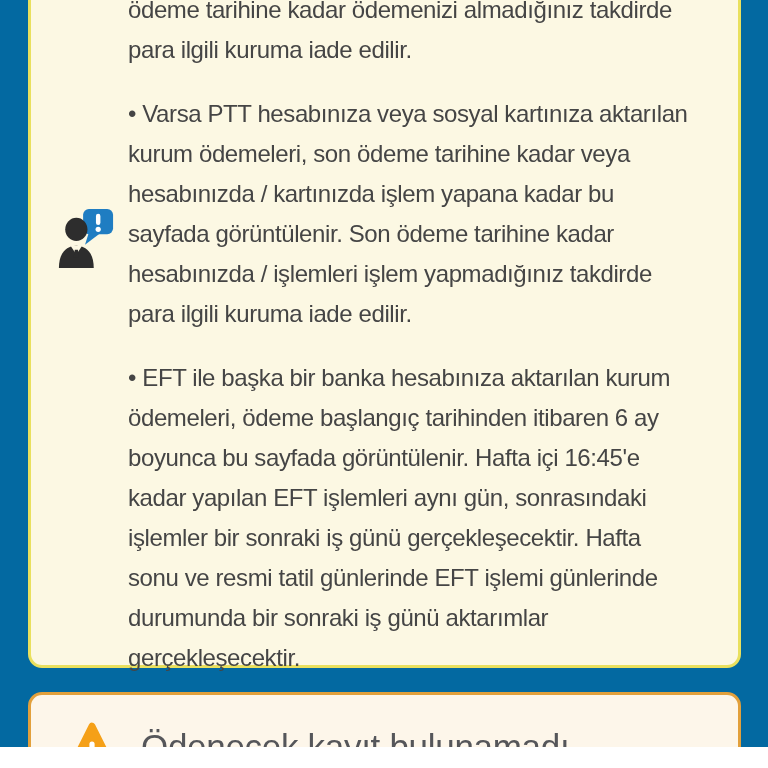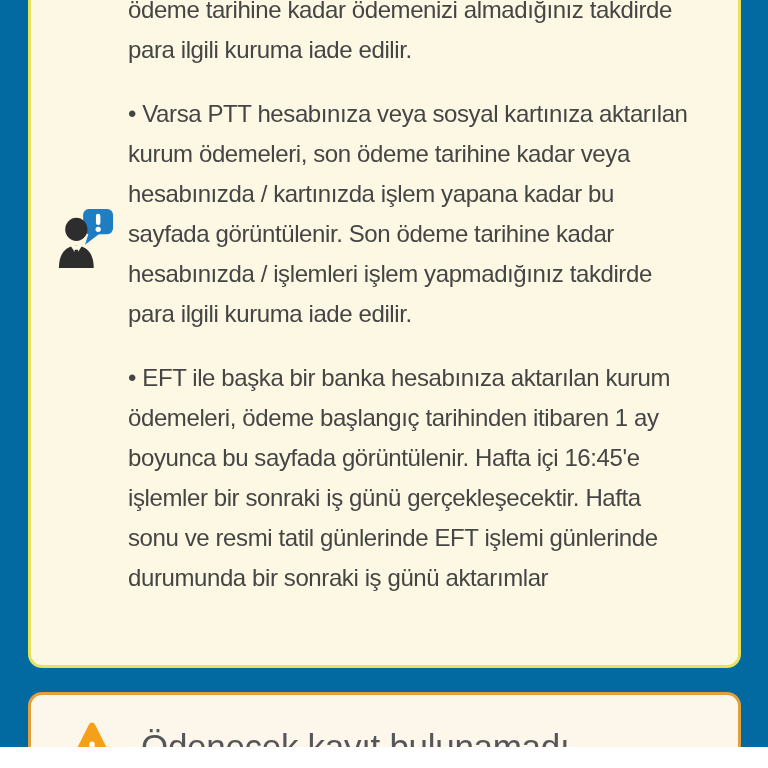--- a/index.html
+++ b/index.html
@@ -105,25 +105,27 @@
         <div class="para">
           <div class="line">• Varsa PTT hesabınıza veya sosyal kartınıza aktarılan</div>
           <div class="line">kurum ödemeleri, son ödeme tarihine kadar veya</div>
           <div class="line">hesabınızda / kartınızda işlem yapana kadar bu</div>
           <div class="line">sayfada görüntülenir. Son ödeme tarihine kadar</div>
           <div class="line">hesabınızda / işlemleri işlem yapmadığınız takdirde</div>
           <div class="line">para ilgili kuruma iade edilir.</div>
         </div>
         <div class="para">
           <div class="line">• EFT ile başka bir banka hesabınıza aktarılan kurum</div>
-          <div class="line">ödemeleri, ödeme başlangıç tarihinden itibaren 1 ay</div>
+          <div class="line">ödemeleri, ödeme başlangıç tarihinden itibaren 6 ay</div>
           <div class="line">boyunca bu sayfada görüntülenir. Hafta içi 16:45'e</div>
+          <div class="line">kadar yapılan EFT işlemleri aynı gün, sonrasındaki</div>
           <div class="line">işlemler bir sonraki iş günü gerçekleşecektir. Hafta</div>
           <div class="line">sonu ve resmi tatil günlerinde EFT işlemi günlerinde</div>
           <div class="line">durumunda bir sonraki iş günü aktarımlar</div>
+          <div class="line">gerçekleşecektir.</div>
         </div>
       </div>
   </section>
 
   <section class="warning-box">
 
     <span class="warning-icon">
       <svg viewBox="0 0 60 66" width="58" height="64" aria-hidden="true">
         <path d="M30 5 L56 57 L4 57 Z" fill="#f5a018" stroke="#f5a018" stroke-width="7" stroke-linejoin="round"></path>
         <rect x="27.3" y="21" width="5.4" height="19" rx="2.7" fill="#ffffff"></rect>

